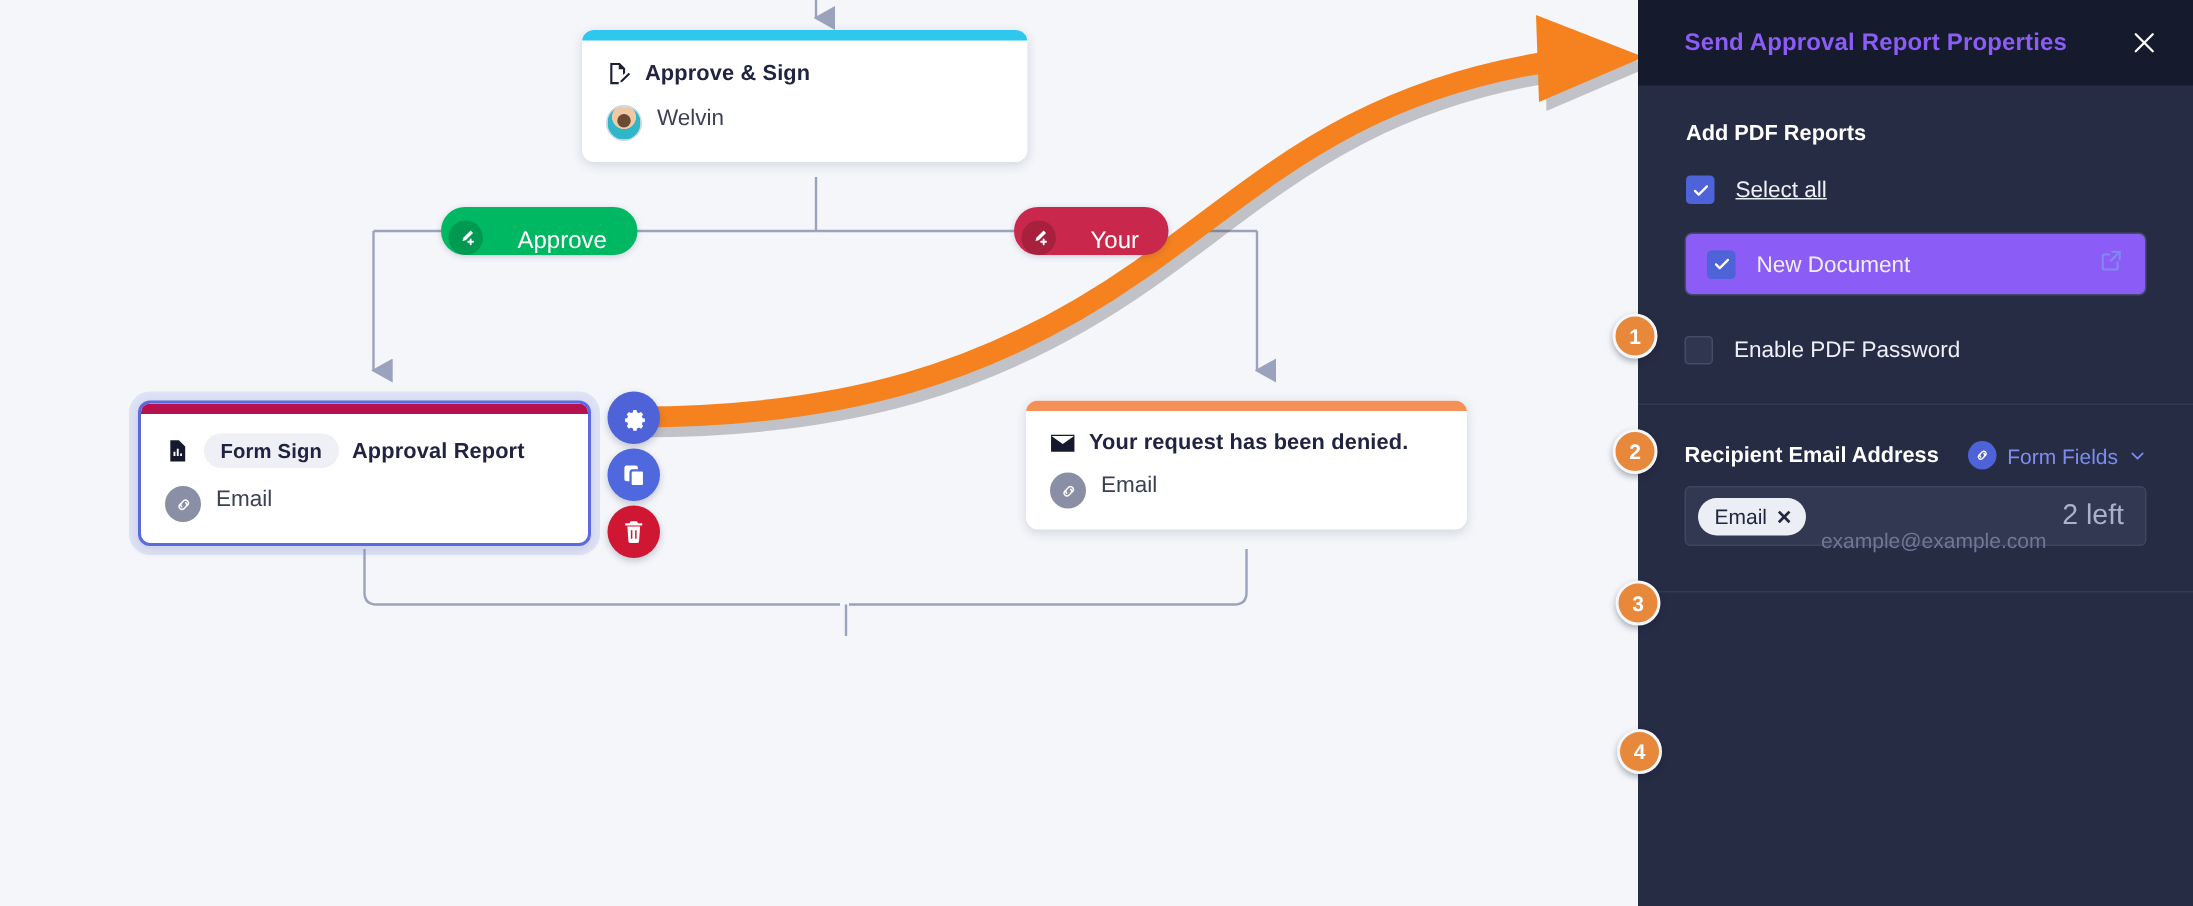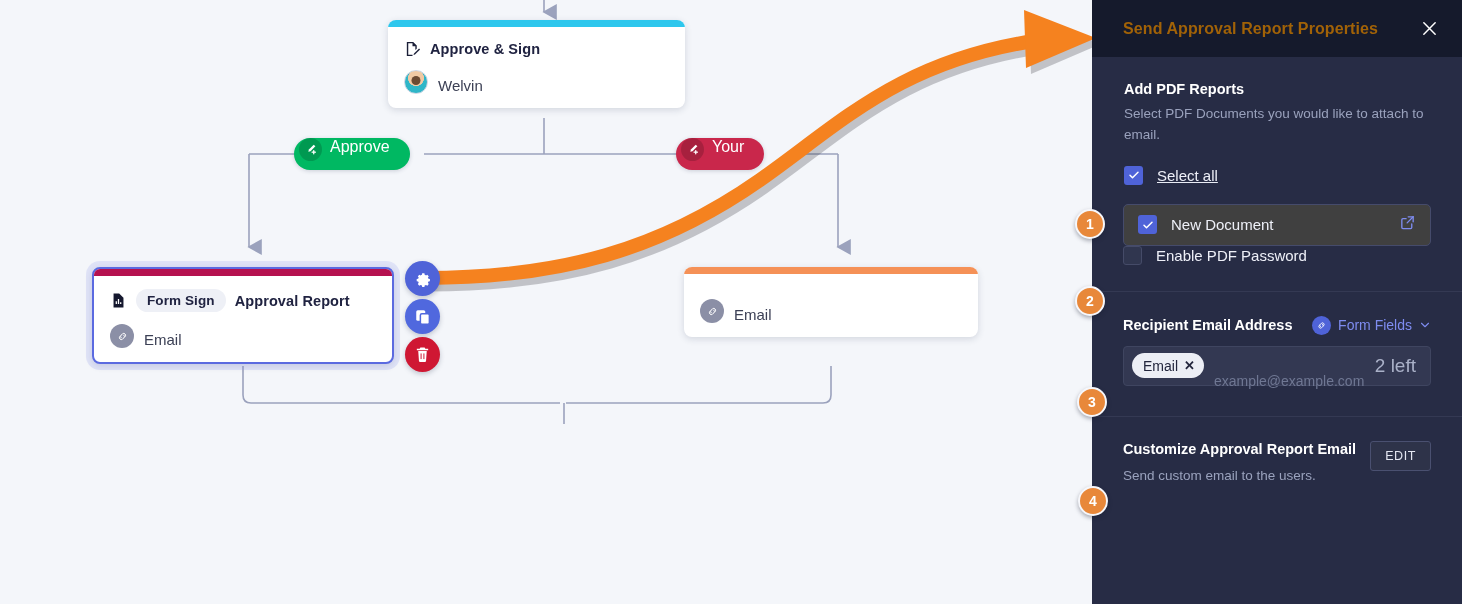--- a/index.html
+++ b/index.html
@@ -31,21 +31,21 @@
   }
   .card .bar { height: 7px; width: 100%; }
   .card .body { padding: 13px 16px 14px 16px; }
 
   .card-title {
     display: flex; align-items: center; gap: 9px;
     font-size: 14.5px; font-weight: bold; color: #202341;
     letter-spacing: .1px;
   }
   .card-sub {
-    display: flex; align-items: flex-end; gap: 10px;
+    display: flex; align-items: flex-start; gap: 10px;
     margin-top: 12px;
     font-size: 15px; color: #3c4055;
   }
 
   
   #card-approve { left: 388px; top: 20px; width: 297px; }
   #card-approve .bar { background: #2ec7ed; }
   .avatar {
     width: 24px; height: 24px; border-radius: 50%;
     background: radial-gradient(circle at 50% 32%, #f0c9a4 0 42%, #2fb6c8 44% 100%);
@@ -77,22 +77,22 @@
     flex: none;
   }
 
   
   #card-denied { left: 684px; top: 267px; width: 294px; }
   #card-denied .bar { background: #f59157; }
 
   
   .pill {
     position: absolute; height: 32px;
-    border-radius: 18px; display: flex; align-items: flex-start;
-    padding: 0 20px 0 5px; gap: 8px;
+    border-radius: 18px; display: flex; align-items: flex-end;
+    padding: 0 20px 0 5px; gap: 23px;
     color: #fff; font-size: 16px;
     box-shadow: 0 1px 4px rgba(40,50,80,.2);
   }
   .pill .badge {
     width: 23px; height: 23px; border-radius: 50%;
     display: flex; align-items: center; justify-content: center;
     flex: none;
   }
   #pill-approve { left: 294px; top: 138px; background: #00b862; }
   #pill-approve .badge { background: rgba(0,0,0,.17); }
@@ -129,40 +129,40 @@
     position: absolute; right: 0; top: 0;
     width: 370px; height: 604px;
     background: #272c45;
     color: #e9ecf5;
   }
   #panel-header {
     height: 57px; background: #151a2c;
     display: flex; align-items: center; justify-content: space-between;
     padding: 0 20px 0 31px;
   }
-  #panel-title { font-size: 16px; font-weight: bold; color: #a16207; letter-spacing: .1px; }
+  #panel-title { font-size: 16px; font-weight: bold; color: #8b5cf6; letter-spacing: .1px; }
   #panel-close { cursor: pointer; display: flex; align-items: center; justify-content: center;
                  width: 26px; height: 26px; }
 
   .panel-section { padding: 0 31px; }
   .sec-title { font-size: 14.5px; font-weight: bold; color: #ffffff; }
   .sec-desc { font-size: 13.5px; color: #9aa2bd; line-height: 1.55; margin-top: 7px; max-width: 300px; }
 
   .chkrow { display: flex; align-items: center; gap: 14px; }
   .chkbox {
     width: 19px; height: 19px; border-radius: 3px; flex: none;
     display: flex; align-items: center; justify-content: center;
   }
   .chkbox.on  { background: #4f63d8; }
   .chkbox.off { background: #30364f; border: 1px solid #454b68; }
   .chklabel { font-size: 15px; color: #eef0f8; }
 
   #doc-row {
     margin-top: 0;
-    background: #404040;
+    background: #8b5cf6;
     border: 1px solid #454b6b;
     border-radius: 5px;
     height: 42px;
     display: flex; align-items: center; justify-content: space-between;
     padding: 0 14px 0 14px;
   }
 
   .divider { height: 1px; background: #343953; }
 
   .field-head { display: flex; align-items: center; justify-content: space-between; }
@@ -326,20 +326,27 @@
     <div class="act" id="act-delete">
       <svg width="17" height="17" viewBox="0 0 24 24">
         <path fill="#fff" d="M9 2h6l1 2h4v2H4V4h4zM6 7h12l-1 14a1.6 1.6 0 01-1.6 1.5H8.6A1.6 1.6 0 017 21z"></path>
         <path stroke="#cf1733" stroke-width="1.4" d="M10 10.5v8M14 10.5v8"></path>
       </svg>
     </div>
 
     <div class="card" id="card-denied">
       <div class="bar"></div>
       <div class="body">
+        <div class="card-title">
+          <svg width="17" height="13" viewBox="0 0 24 18">
+            <path fill="#15182e" d="M1 1h22v16H1z"></path>
+            <path fill="#fff" d="M2 2.6l10 7 10-7v-.4H2z"></path>
+          </svg>
+          <span>Your request has been denied.</span>
+        </div>
         <div class="card-sub">
           <span class="email-badge">
             <svg width="13" height="13" viewBox="0 0 24 24">
               <path d="M9.5 14.5a3.6 3.6 0 010-5l2.6-2.6a3.6 3.6 0 015 5l-1.3 1.3M14.5 9.5a3.6 3.6 0 010 5l-2.6 2.6a3.6 3.6 0 01-5-5l1.3-1.3" stroke="#fff" stroke-width="1.8" fill="none" stroke-linecap="round"></path>
             </svg>
           </span>
           <span>Email</span>
         </div>
       </div>
     </div>
@@ -355,21 +362,20 @@
       <span id="panel-title">Send Approval Report Properties</span>
       <span id="panel-close">
         <svg width="17" height="17" viewBox="0 0 24 24">
           <path d="M4 4L20 20M20 4L4 20" stroke="#ffffff" stroke-width="2.1" stroke-linecap="round"></path>
         </svg>
       </span>
     </div>
 
     <div class="panel-section" style="padding-top:24px;padding-left:32px;">
       <div class="sec-title">Add PDF Reports</div>
-      <div class="sec-desc">Select PDF Documents you would like to attach to email.</div>
 
       <div class="chkrow" style="margin-top:20px;text-decoration:underline;">
         <span class="chkbox on">
           <svg width="12" height="12" viewBox="0 0 24 24">
               <path d="M4 12.5l5 5L20 6.5" stroke="#fff" stroke-width="3" fill="none" stroke-linecap="round" stroke-linejoin="round"></path>
             </svg>
         </span>
         <span class="chklabel">Select all</span>
       </div>
     </div>
@@ -387,21 +393,21 @@
         <span>
           <svg width="17" height="17" viewBox="0 0 24 24">
             <path d="M13 4h7v7" stroke="#7e8cf0" stroke-width="1.9" fill="none" stroke-linecap="round"></path>
             <path d="M20 4l-8.5 8.5" stroke="#7e8cf0" stroke-width="1.9" stroke-linecap="round"></path>
             <path d="M18 14v5a1.6 1.6 0 01-1.6 1.6H5.6A1.6 1.6 0 014 19V8.2a1.6 1.6 0 011.6-1.6H10" stroke="#7e8cf0" stroke-width="1.9" fill="none" stroke-linecap="round"></path>
           </svg>
         </span>
       </div>
     </div>
 
-    <div class="panel-section" style="">
+    <div class="panel-section" style="margin-top:27px;">
       <div class="chkrow">
         <span class="chkbox off"></span>
         <span class="chklabel">Enable PDF Password</span>
       </div>
     </div>
 
     <div class="divider" style="margin-top:26px;"></div>
 
     <div class="panel-section" style="margin-top:24px;">
       <div class="field-head">
@@ -424,27 +430,20 @@
           <span>Email</span>
           <span class="tag-x">✕</span>
         </span>
         <span id="email-placeholder">example@example.com</span>
         <span id="email-left">2 left</span>
       </div>
     </div>
 
     <div class="divider" style="margin-top:30px;"></div>
 
-    <div class="panel-section" style="margin-top:24px; display:flex; align-items:flex-start; justify-content:space-between;">
-      <div>
-        <div class="sec-title">Customize Approval Report Email</div>
-        <div class="sec-desc" style="margin-top:9px;">Send custom email to the users.</div>
-      </div>
-      <button id="edit-btn">EDIT</button>
-    </div>
   </div>
 
   <div class="step" id="step-1">1</div>
   <div class="step" id="step-2">2</div>
   <div class="step" id="step-3">3</div>
   <div class="step" id="step-4">4</div>
 
 </div>
 
 </body></html>

